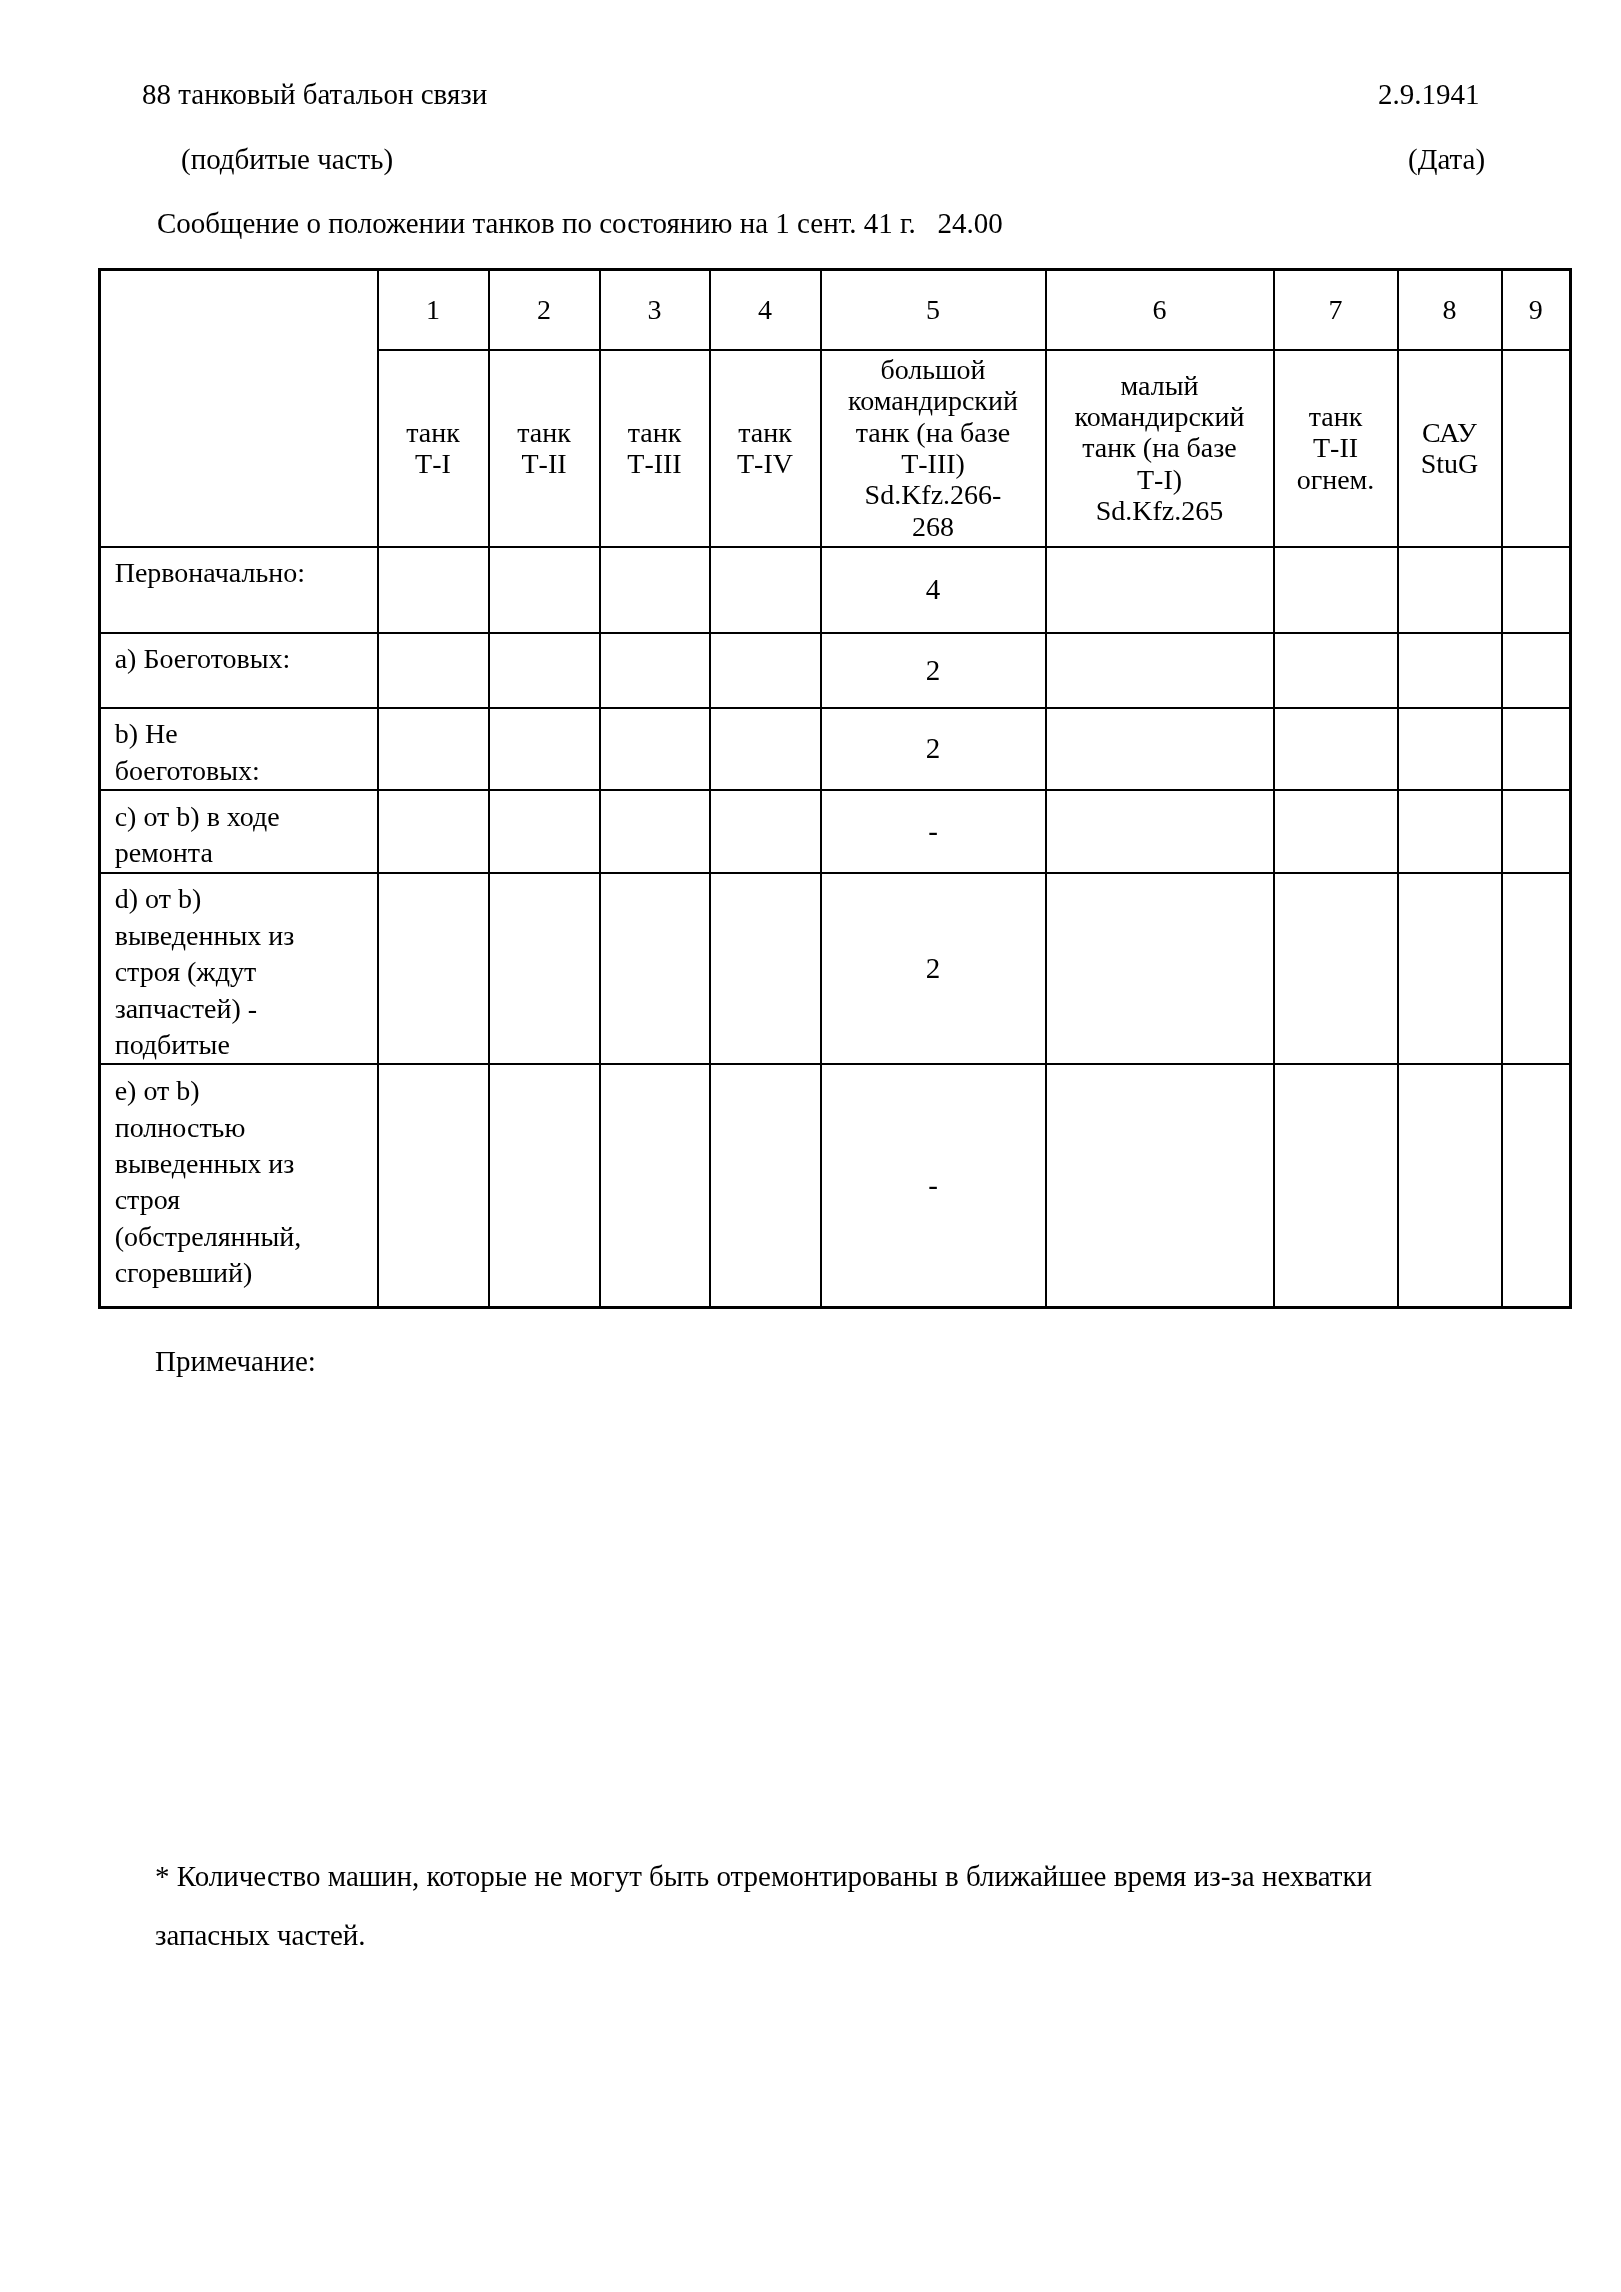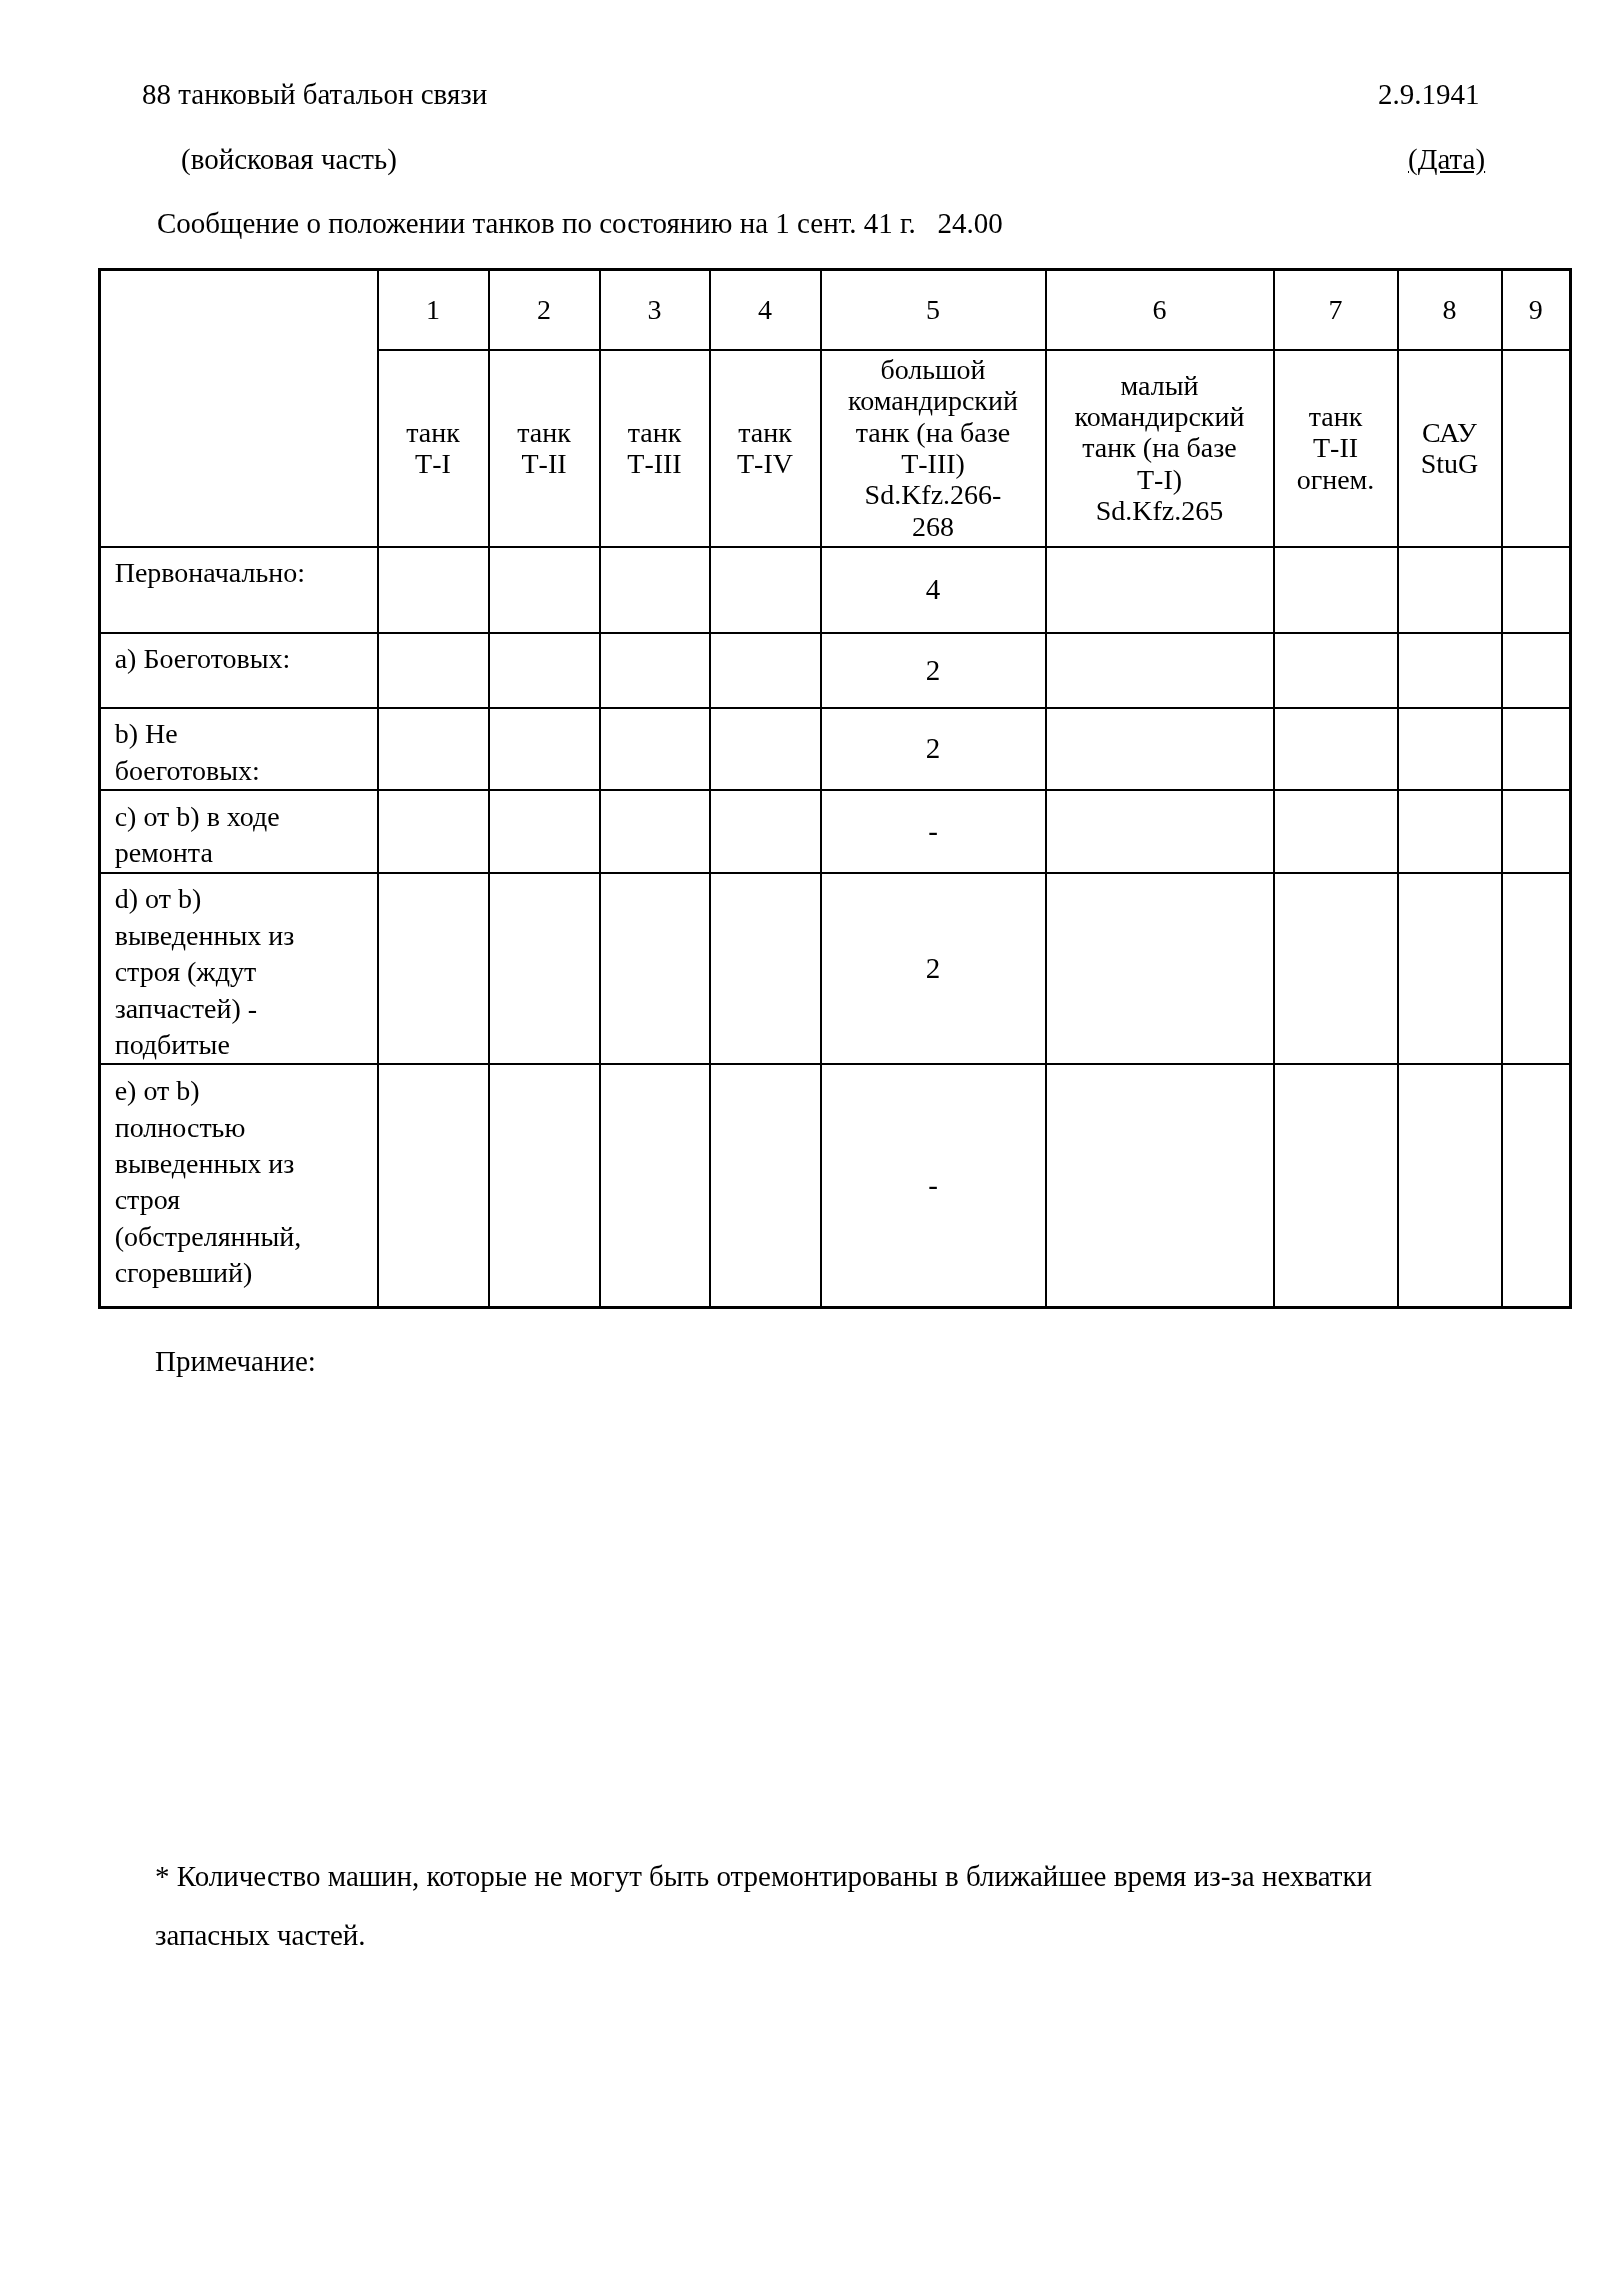--- a/index.html
+++ b/index.html
@@ -13,21 +13,21 @@
     position: relative;
     font-family: "Liberation Serif", "DejaVu Serif", serif;
     color: #000000;
     font-size: 29px;
   }
   .abs { position: absolute; }
 
   #unit-name   { left: 142px;  top: 78px; }
   #date-value  { left: 1378px; top: 78px; }
   #unit-caption{ left: 181px;  top: 143px; }
-  #date-caption{ left: 1408px; top: 143px; text-decoration: underline; }
+  #date-caption{ left: 1408px; top: 143px; }
   #doc-title   { left: 157px;  top: 207px; white-space: pre; text-align: center; }
 
   #status-table {
     position: absolute;
     left: 98px;
     top: 268px;
     border-collapse: collapse;
     table-layout: fixed;
     width: 1471px;
     border: 3.9px solid #000;
@@ -77,21 +77,21 @@
     width: 1392px;
     white-space: pre-line;
     line-height: 2.05;
   }
 </style>
 </head>
 <body>
 
 <div class="abs" id="unit-name">88 танковый батальон связи</div>
 <div class="abs" id="date-value">2.9.1941</div>
-<div class="abs" id="unit-caption">(войсковая часть)</div>
+<div class="abs" id="unit-caption">(подбитые часть)</div>
 <div class="abs" id="date-caption">(Дата)</div>
 <div class="abs" id="doc-title">Сообщение о положении танков по состоянию на 1 сент. 41 г.   24.00</div>
 
 <table id="status-table">
   <colgroup>
     <col style="width:278px">
     <col style="width:111px">
     <col style="width:111px">
     <col style="width:110px">
     <col style="width:111px">

